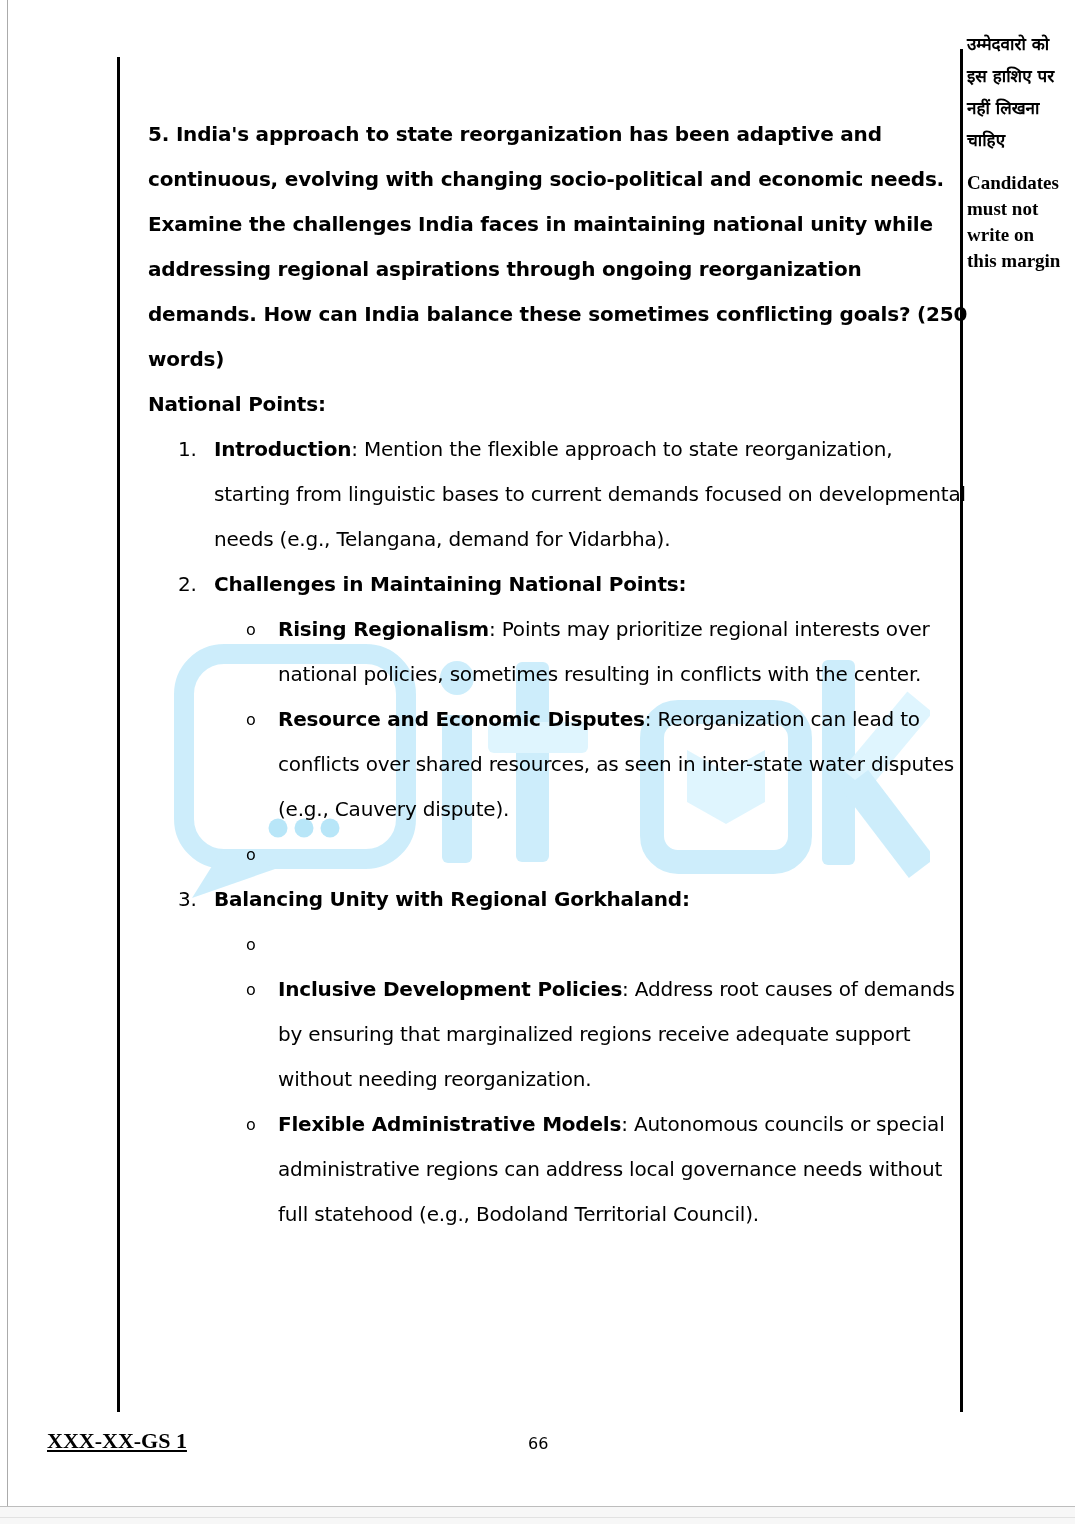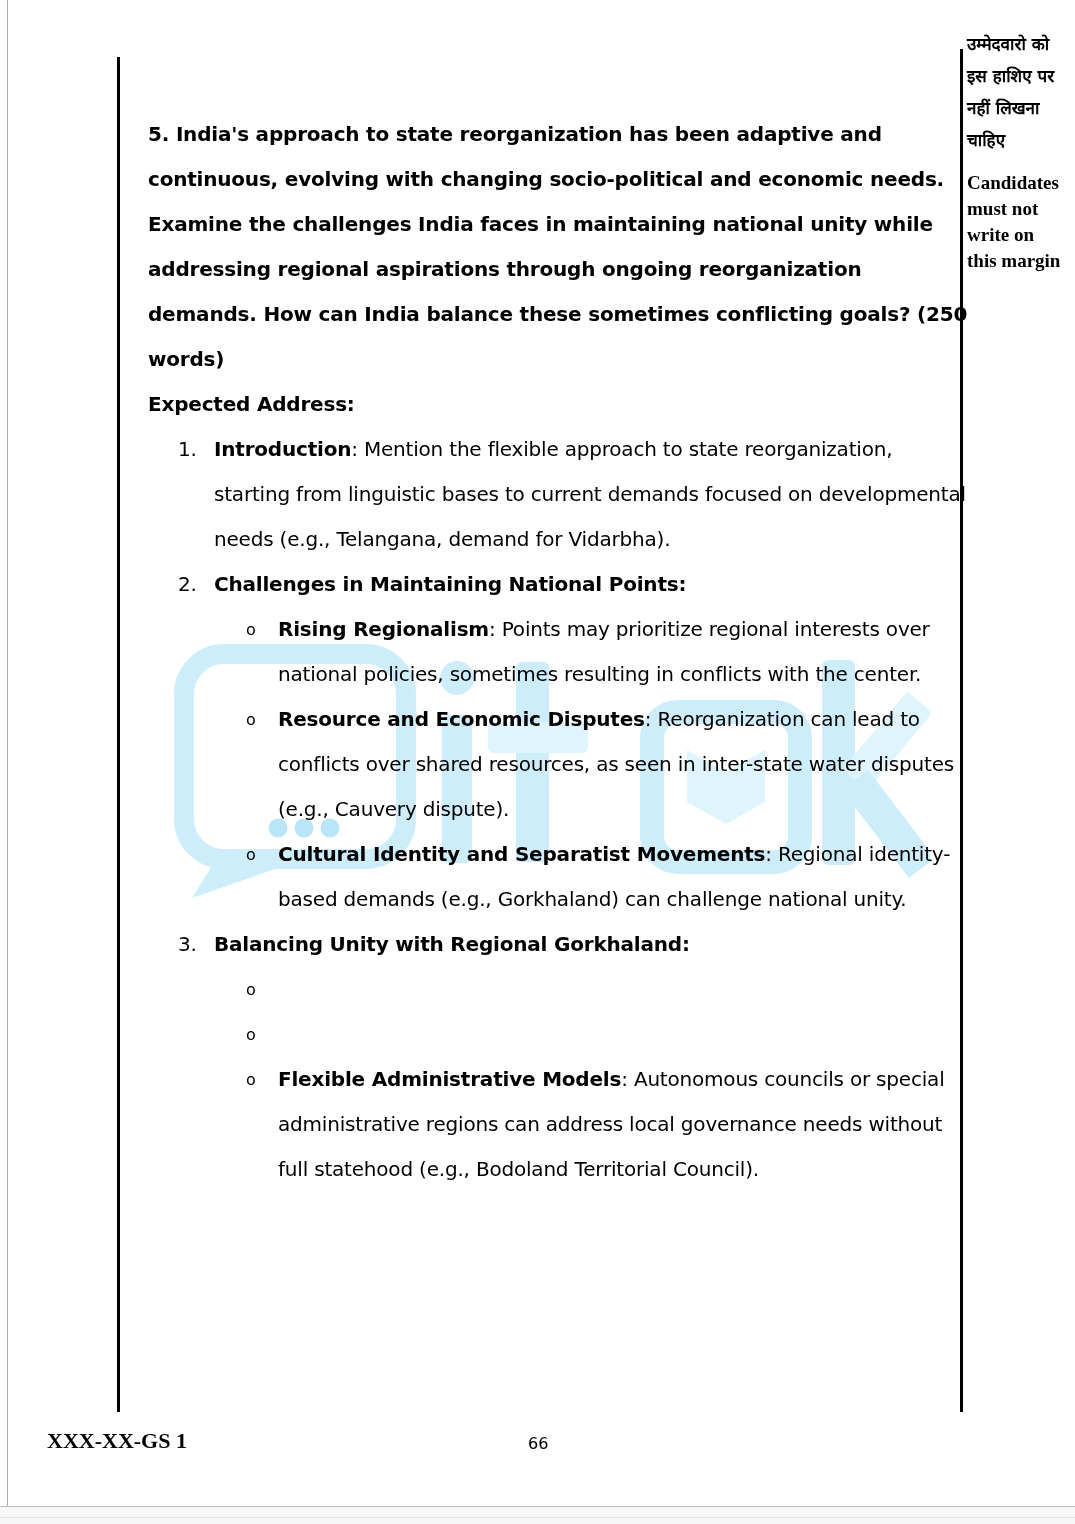--- a/index.html
+++ b/index.html
@@ -43,21 +43,21 @@
     font-size:17px; line-height:32px; white-space:pre-line;
   }
   .margin-note-english {
     margin-top:14px;
     font-family:"Liberation Serif", serif;
     font-size:19px; line-height:26px; white-space:pre-line; width:110px;
   }
 
   .booklet-code {
     position:absolute; left:47px; top:1428px; z-index:1;
-    font-family:"Liberation Serif", serif; font-weight:bold; font-size:22px;
+    font-family:"Liberation Serif", serif; font-weight:bold; font-size:22px;text-decoration:underline;
   }
   .page-number {
     position:absolute; left:528px; top:1434px; z-index:1;
     font-size:16px;
   }
 </style>
 </head>
 <body>
 
 <div class="page">
@@ -96,53 +96,53 @@
       <rect x="652" y="20" width="33" height="205" rx="6" fill="#cbedfb"></rect>
       <path d="M685,140 L750,62" stroke="#def5fe" stroke-width="33" fill="none"></path>
       <path d="M685,140 L752,228" stroke="#cbedfb" stroke-width="33" fill="none"></path>
     </g>
   </svg>
 
   <div class="content">
 
     <p class="question">5. India's approach to state reorganization has been adaptive and continuous, evolving with changing socio-political and economic needs. Examine the challenges India faces in maintaining national unity while addressing regional aspirations through ongoing reorganization demands. How can India balance these sometimes conflicting goals? (250 words)</p>
 
-    <p class="expected">Expected Address:</p>
+    <p class="expected">National Points:</p>
 
     <div class="point">
       <span class="point-num">1.</span>
       <span class="point-body"><span class="b">Introduction</span><span>: Mention the flexible approach to state reorganization, starting from linguistic bases to current demands focused on developmental needs (e.g., Telangana, demand for Vidarbha).</span></span>
     </div>
 
     <div class="point">
       <span class="point-num">2.</span>
       <span class="point-body b">Challenges in Maintaining National Points:</span>
     </div>
     <div class="sub">
       <span class="sub-marker">o</span>
       <span class="sub-body"><span class="b">Rising Regionalism</span><span>: Points may prioritize regional interests over national policies, sometimes resulting in conflicts with the center.</span></span>
     </div>
     <div class="sub">
       <span class="sub-marker">o</span>
       <span class="sub-body"><span class="b">Resource and Economic Disputes</span><span>: Reorganization can lead to conflicts over shared resources, as seen in inter-state water disputes (e.g., Cauvery dispute).</span></span>
     </div>
     <div class="sub">
       <span class="sub-marker">o</span>
-      <span class="sub-body"><span class="b">Cultural Identity and Separatist Movements</span><span>: Regional identity-based demands (e.g., Gorkhaland) can challenge national unity.</span></span>
     </div>
 
     <div class="point">
       <span class="point-num">3.</span>
       <span class="point-body b">Balancing Unity with Regional Gorkhaland:</span>
     </div>
     <div class="sub">
       <span class="sub-marker">o</span>
     </div>
     <div class="sub">
       <span class="sub-marker">o</span>
+      <span class="sub-body"><span class="b">Inclusive Development Policies</span><span>: Address root causes of demands by ensuring that marginalized regions receive adequate support without needing reorganization.</span></span>
     </div>
     <div class="sub">
       <span class="sub-marker">o</span>
       <span class="sub-body"><span class="b">Flexible Administrative Models</span><span>: Autonomous councils or special administrative regions can address local governance needs without full statehood (e.g., Bodoland Territorial Council).</span></span>
     </div>
 
   </div>
 
   <div class="margin-note">
     <div class="margin-note-hindi">उम्मेदवारो को

